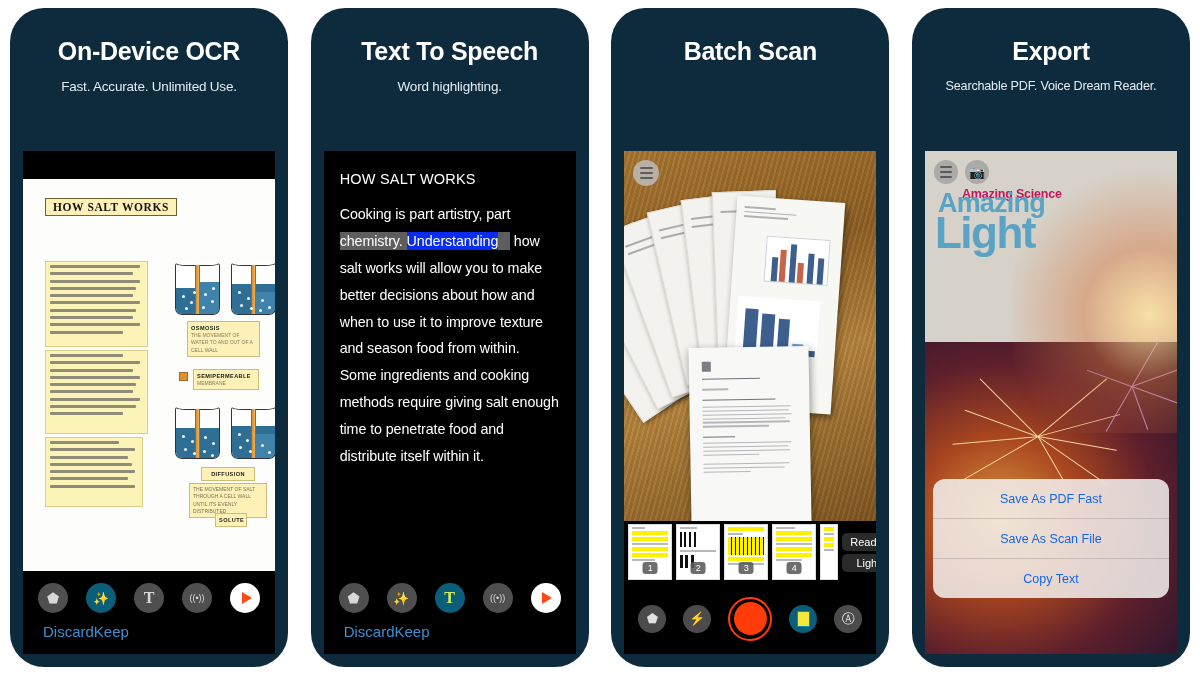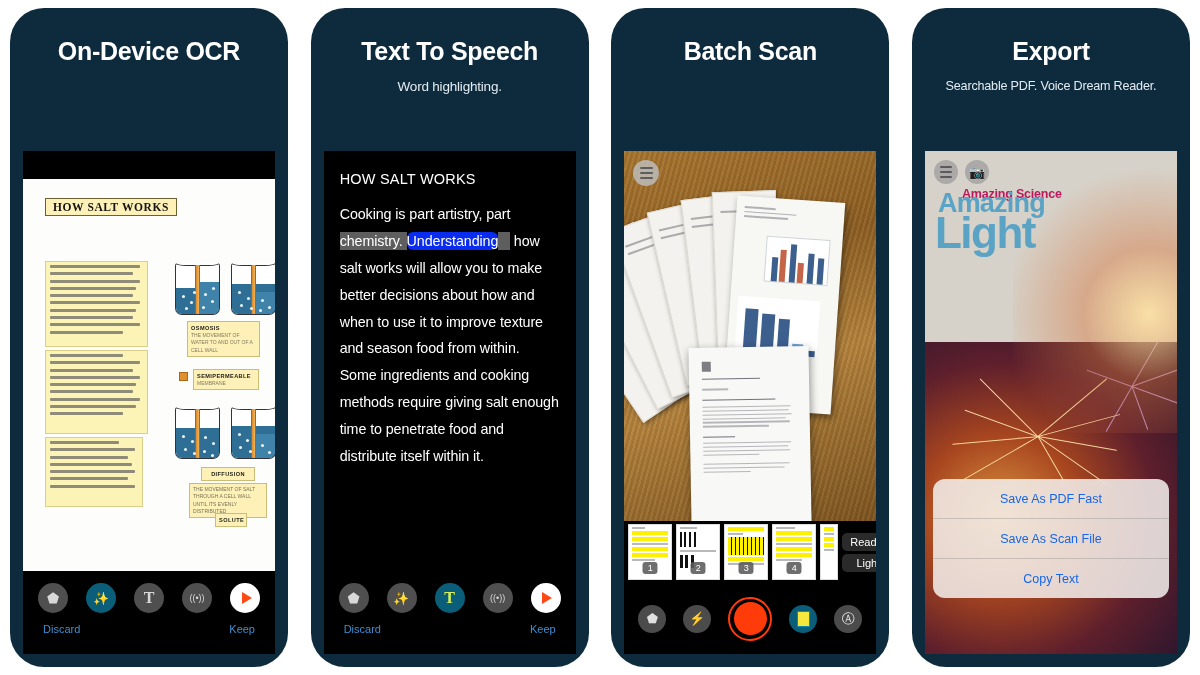--- a/index.html
+++ b/index.html
@@ -154,36 +154,36 @@
   .tbi .tri {
     width: 0; height: 0;
     border-left: 10px solid #ff4a17;
     border-top: 6px solid transparent;
     border-bottom: 6px solid transparent;
     margin-left: 3px;
   }
   .tbi .Tglyph { font-family: "Liberation Serif", serif; font-weight: bold; font-size: 16px; }
   .tbi.teal .Tglyph { color: #d8f15a; }
   .tb-labels {
-    display: flex; justify-content: space-between;
+    display: flex; justify-content: flex-start;
     padding: 10px 20px 0;
-    font-size: 11px; color: #3f8ed0;
+    font-size: 15px; color: #3f8ed0;
   }
 
   
   .p2-body {
     position: absolute; inset: 0 0 83px 0;
     background: #000;
     padding: 20px 16px 0;
     color: #ffffff;
   }
   .tts-head { font-size: 14.5px; margin-bottom: 14px; letter-spacing: .2px; }
   .tts-p { font-size: 14.3px; line-height: 1.88; letter-spacing: -0.1px; }
   .hl-sent { background: #5e5e5e; padding: 1px 0; }
-  .hl-word { background: #0a2cf0; color: #fff; padding: 1px 0; border-radius: 6px; }
+  .hl-word { background: #0a2cf0; color: #fff; padding: 1px 0; }
 
   
   .cam {
     position: absolute; top: 0; left: 0; right: 0; height: 370px;
     background: linear-gradient(160deg,#a9762f 0%,#8e5f23 35%,#b5833c 60%,#7d541f 100%);
     overflow: hidden;
   }
   .grain { position: absolute; inset: 0;
     background: repeating-linear-gradient(105deg, rgba(255,255,255,.05) 0 2px, rgba(0,0,0,.07) 2px 5px);
   }
@@ -315,20 +315,21 @@
   }
 </style>
 </head>
 <body>
 
 <div id="stage">
 
   <div class="phone">
     <div class="phone-head">
       <div class="phone-title">On-Device OCR</div>
+      <div class="phone-sub">Fast. Accurate. Unlimited Use.</div>
     </div>
     <div class="screen">
       <div class="p1-topbar"></div>
 
       <div class="p1-doc">
         <div class="doc-title">HOW SALT WORKS</div>
 
         <div class="note" id="n1">
           <div class="ln s1"></div>
             <div class="ln s2"></div>

